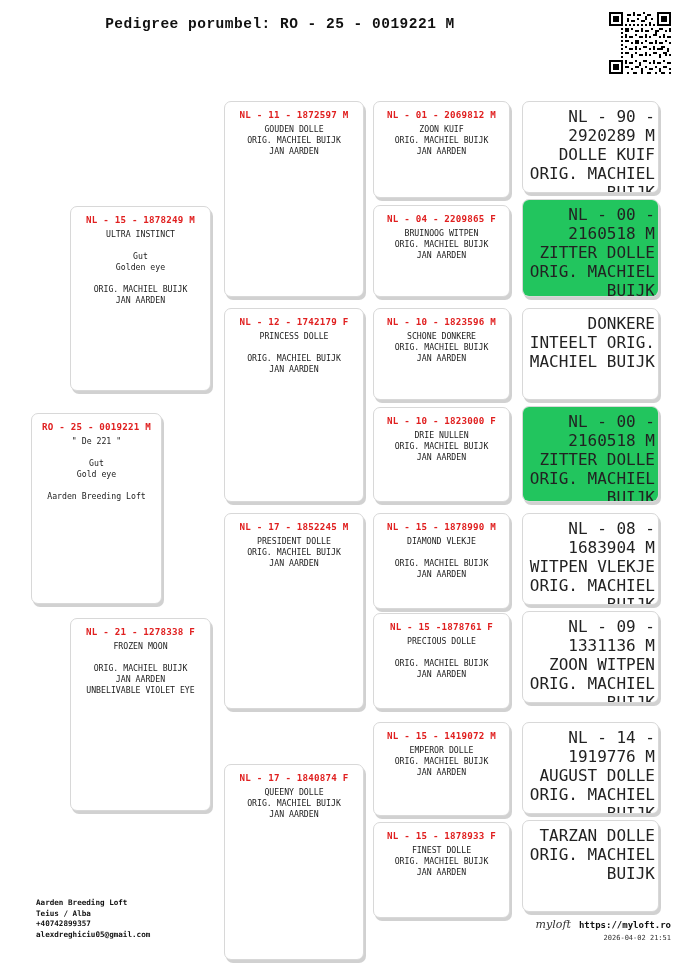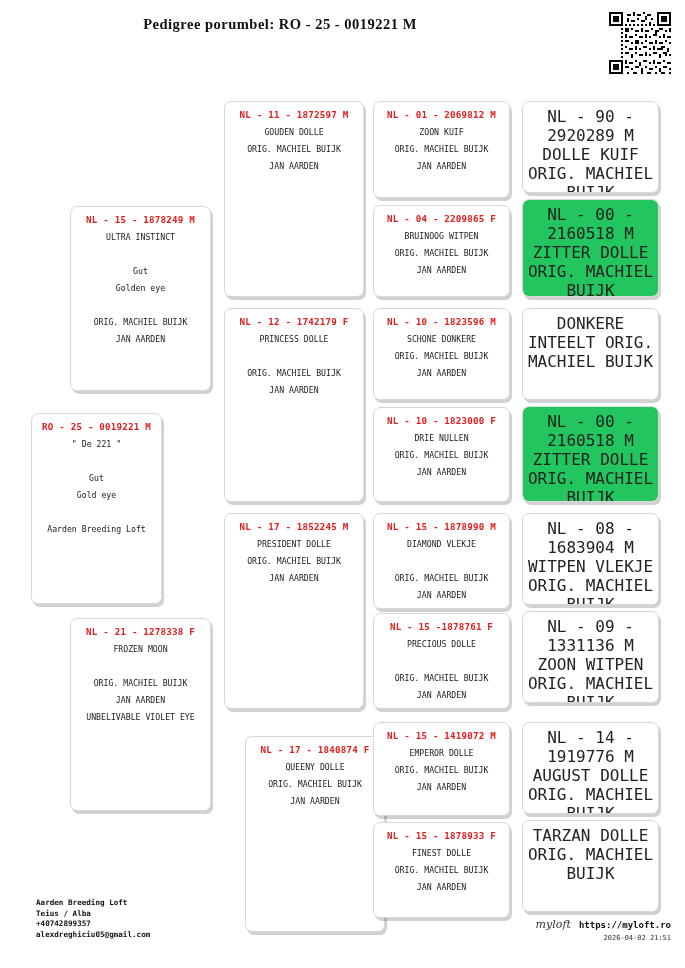--- a/index.html
+++ b/index.html
@@ -24,21 +24,21 @@
   .title {
     position: absolute;
     left: 0;
     top: 16px;
     width: 560px;
     text-align: center;
     font-size: 14.5px;
     font-weight: bold;
     letter-spacing: 0.5px;
     color: #111;
-    font-family: Liberation Serif, serif;
+    font-family: Liberation Mono, monospace;
   }
   .qr {
     position: absolute;
     right: 14px;
     top: 12px;
     width: 62px;
     height: 62px;
   }
   .qr svg { display: block; }
 
@@ -57,38 +57,38 @@
   .card .ring {
     color: #e02020;
     font-size: 9.2px;
     font-weight: bold;
     letter-spacing: 0.2px;
     line-height: 13px;
     white-space: nowrap;
   }
   .card .lines {
     font-size: 8.2px;
-    line-height: 17px;
+    line-height: 11px;
     color: #222;
     margin-top: 3px;
     white-space: pre-line;
     text-align: center;
   }
   
   .pairbox {
     position: absolute;
     background: #ffffff;
     border: 1px solid #d8d8d8;
     border-radius: 7px;
     box-shadow: 2px 3px 0 rgba(0,0,0,0.18);
     box-sizing: border-box;
     overflow: hidden;
   }
   .pairbox .half {
-    text-align: center;
+    text-align: right;
     padding: 5px 3px 4px 3px;
     box-sizing: border-box;
   }
   .pairbox .half.shaded { background: #22c55e; }
 
   
   .footer-left {
     position: absolute;
     left: 36px;
     bottom: 28px;
@@ -315,21 +315,21 @@
 
 ORIG. MACHIEL BUIJK
 JAN AARDEN</div>
   </div>
   <div class="card" style="left:224px; top:513px; width:140px; height:196px;">
     <div class="ring">NL - 17 - 1852245 M</div>
     <div class="lines">PRESIDENT DOLLE
 ORIG. MACHIEL BUIJK
 JAN AARDEN</div>
   </div>
-  <div class="card" style="left:224px; top:736px; width:140px; height:196px;margin-left:21px;">
+  <div class="card" style="left:224px; top:764px; width:140px; height:196px;">
     <div class="ring">NL - 17 - 1840874 F</div>
     <div class="lines">QUEENY DOLLE
 ORIG. MACHIEL BUIJK
 JAN AARDEN</div>
   </div>
 
   <div class="card" style="left:373px; top:101px; width:137px; height:97px;">
     <div class="ring">NL - 01 - 2069812 M</div>
     <div class="lines">ZOON KUIF
 ORIG. MACHIEL BUIJK

